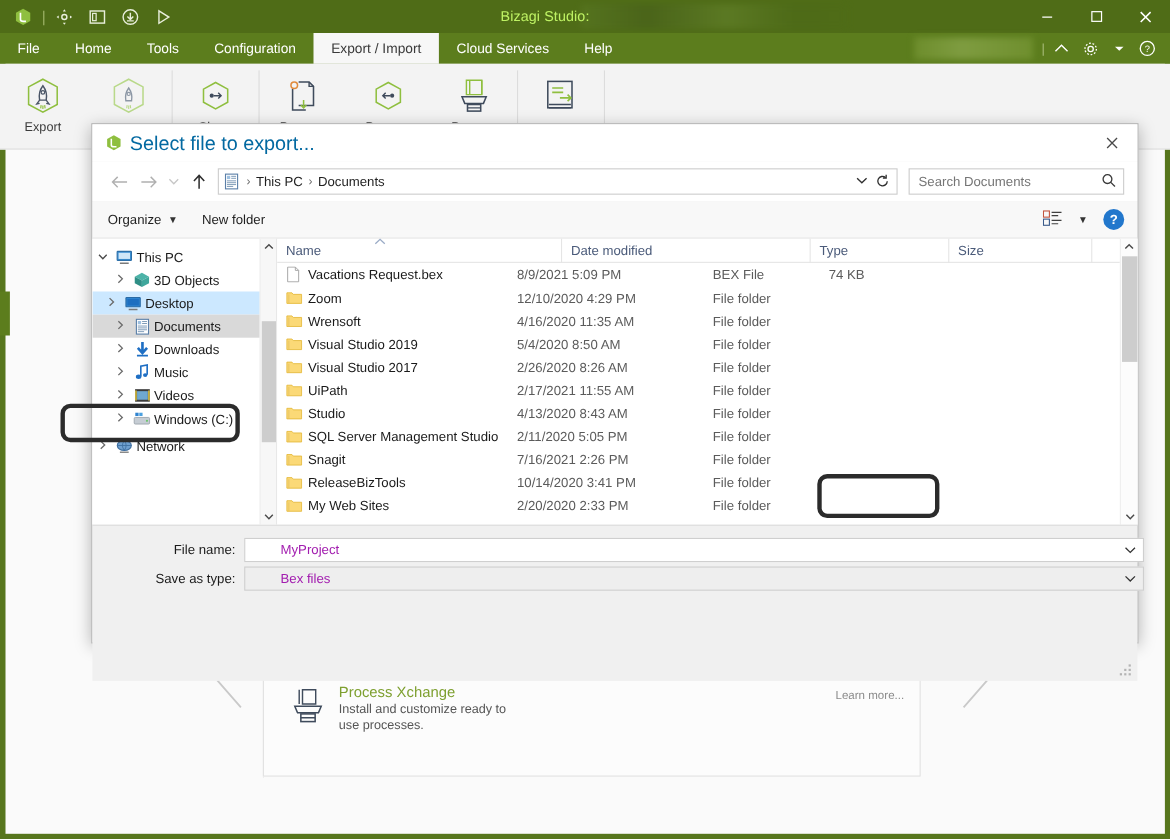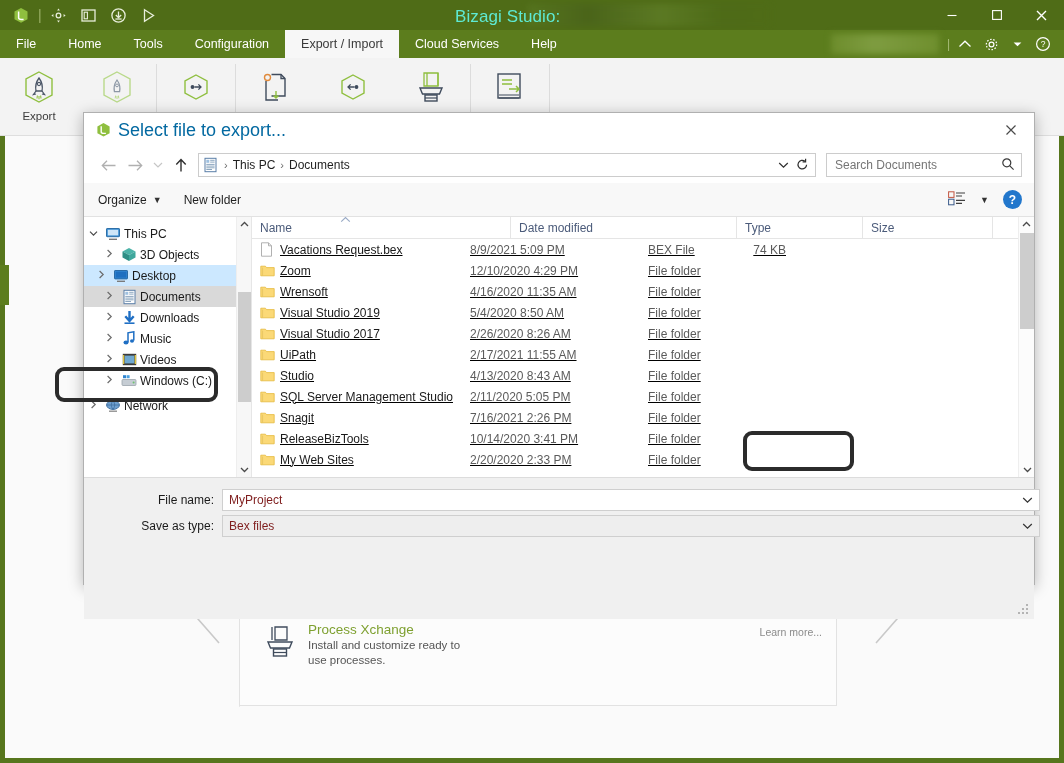--- a/index.html
+++ b/index.html
@@ -27,21 +27,21 @@
     display: flex; align-items: center;
   }
   .qat { display: flex; align-items: center; gap: 0px; padding-left: 6px; }
   .qat-btn {
     width: 30px; height: 26px;
     display: flex; align-items: center; justify-content: center;
   }
   .qat-sep { color: #9bb065; font-size: 14px; margin: 0 2px; }
   .title-text {
     position: absolute; left: 455px; top: 7px;
-    color: #5eead4; font-size: 17px;
+    color: #bef264; font-size: 13px;
     letter-spacing: .1px;
   }
   .title-blur {
     position: absolute; left: 528px; top: 4px; width: 242px; height: 22px;
     background: linear-gradient(90deg,#56741f 0%,#4a641a 25%,#5c7a24 55%,#4e6b18 80%,#4f6c17 100%);
     filter: blur(3px);
     opacity: .95;
   }
   .wincontrols {
     position: absolute; right: 0px; top: 0; height: 30px;
@@ -200,40 +200,40 @@
   .fl-head > div + div { border-left: 1px solid #e5e5e5; margin-left: 48px; }
   .col-name { width: 210px; }
   .col-date { width: 178px; }
   .col-type { width: 78px; }
   .col-size { width: 82px; }
   .col-rest { flex: 1; border-left: 1px solid #e5e5e5; }
   .sortmark {
     position: absolute; left: 88px; top: -7px; color: #8a9ab8; font-size: 9px;
   }
   .fl-rows { }
-  .frow { display: flex; height: 21px; align-items: center; font-size: 12px; text-decoration: underline; }
+  .frow { display: flex; height: 21px; align-items: center; font-size: 12px; }
   .fc-name { width: 210px; display: flex; align-items: center; color: #1a1a1a; padding-left: 8px; }
   .fc-name .fico { width: 20px; display: flex; align-items: center; flex: none; }
   .fc-date { width: 178px; color: #5b5b5b; padding-left: 8px; }
   .fc-type { width: 78px; color: #5b5b5b; padding-left: 8px;}
   .fc-size { width: 82px; color: #5b5b5b; text-align: right; padding-right: 14px; }
   .fl-sb {
     position: absolute; right: 0; top: 0; width: 16px; height: 260px; background: #fcfcfc;
     border-left: 1px solid #eee;
   }
   .fl-thumb { position: absolute; left: 1px; top: 16px; width: 14px; height: 96px; background: #cdcdcd; }
 
   .dlg-foot { background: #f0f0f0; height: 142px; position: relative; border-top: 1px solid #dcdcdc;}
   .fld-row { display: flex; align-items: center; height: 22px; position: absolute; left: 16px; }
   .fld-label { width: 122px; text-align: right; padding-right: 8px; font-size: 12px; color: #1a1a1a; }
   .fld-input {
     width: 818px; height: 22px; border: 1px solid #cfcfcf; background: #fff;
     display: flex; align-items: center; padding: 0 6px; position: relative;
   }
-  .fld-input span { font-size: 12px; color: #7f1d1d; }
+  .fld-input span { font-size: 12px; color: #a21caf; margin-left: 26px; }
   .fld-input.grayed { background: #eeeeee; }
   .fld-caret { position: absolute; right: 6px; font-size: 9px; color: #333; }
 
   .hl-box {
     position: absolute; border: 4px solid #2b2b2b; border-radius: 9px;
     pointer-events: none;
   }
   .hl-filename { left: 50px; top: 367px; width: 163px; height: 35px; }
   .hl-save { left: 738px; top: 431px; width: 111px; height: 40px; }
   .resizer {

